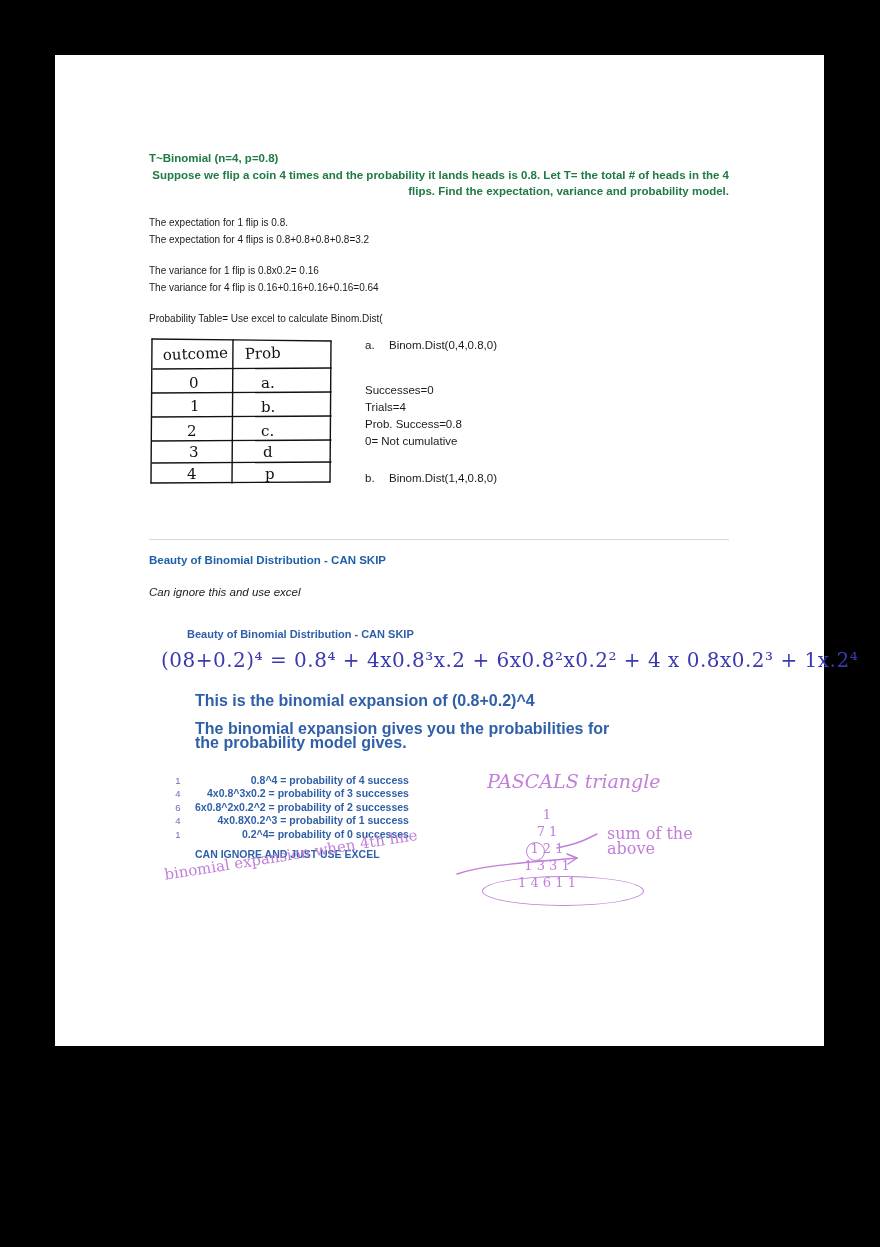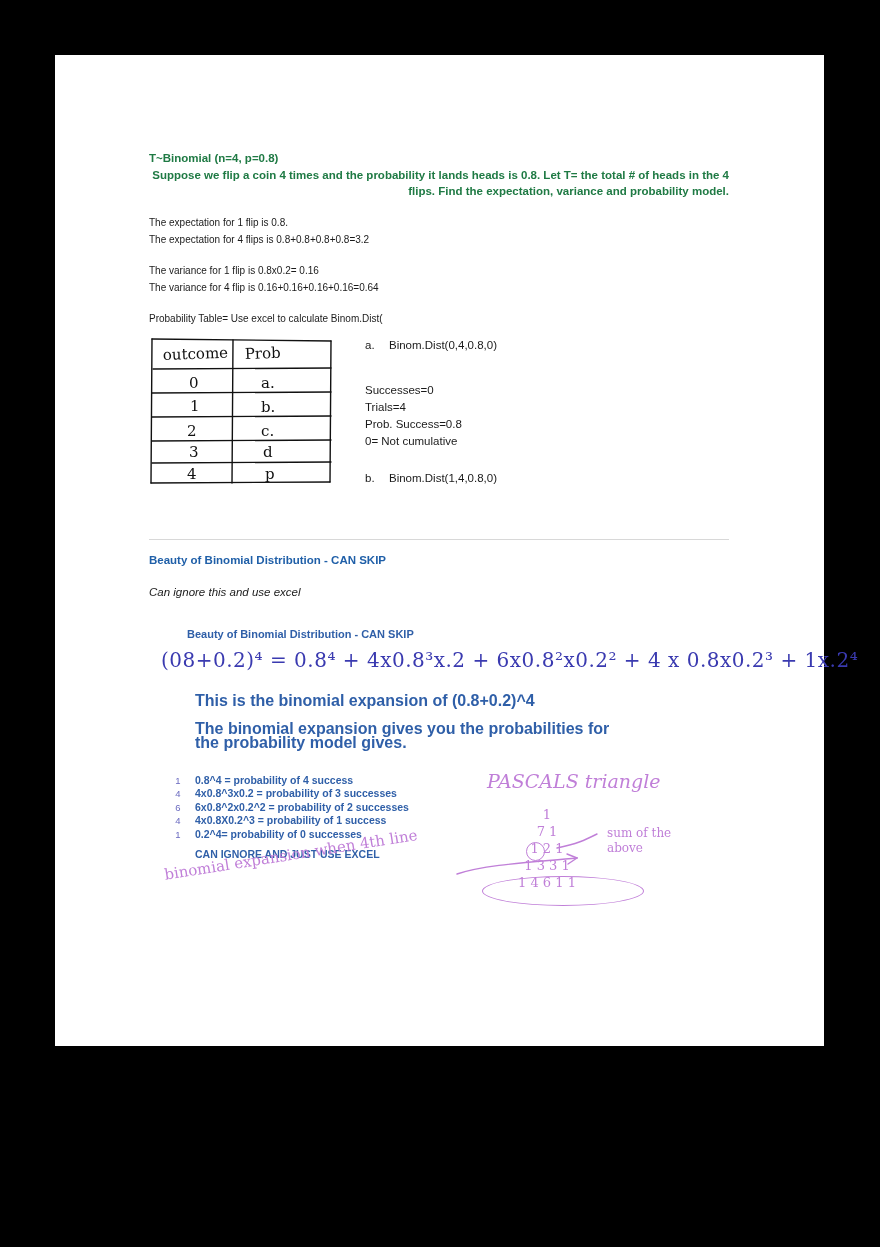--- a/index.html
+++ b/index.html
@@ -141,20 +141,21 @@
     line-height: 14px;
   }
   .scan-list {
     position: absolute;
     left: 38px;
     top: 148px;
     color: #2f5fa8;
     font-weight: bold;
     font-size: 10.5px;
     line-height: 13.5px;
+    text-align: right;
   }
   .scan-nums {
     position: absolute;
     left: 14px;
     top: 148px;
     color: #6a6ac0;
     font-size: 9.5px;
     line-height: 13.5px;
     text-align: center;
     width: 14px;
@@ -182,21 +183,21 @@
     left: 330px;
     top: 180px;
     font-size: 13px;
     line-height: 17px;
     text-align: center;
     width: 120px;
   }
   .sumnote {
     left: 450px;
     top: 200px;
-    font-size: 12px;
+    font-size: 16px;
     line-height: 15px;
   }
   .binom-script {
     left: 6px;
     top: 240px;
     font-size: 15px;
     transform: rotate(-9deg);
     transform-origin: left top;
     white-space: nowrap;
   }

